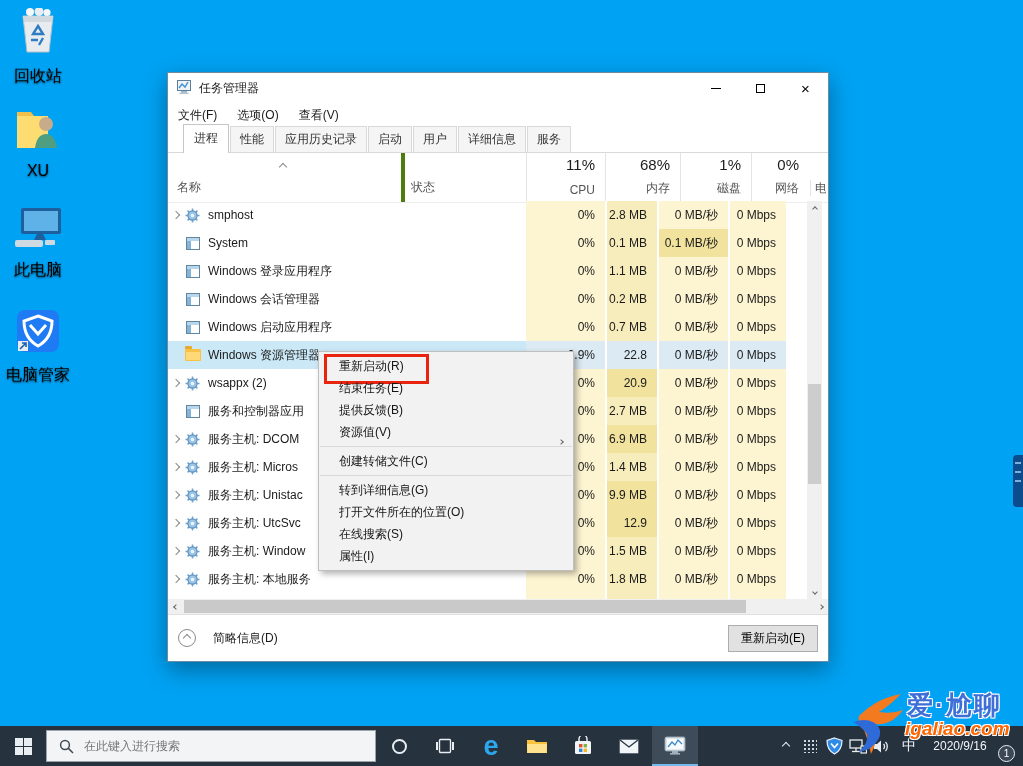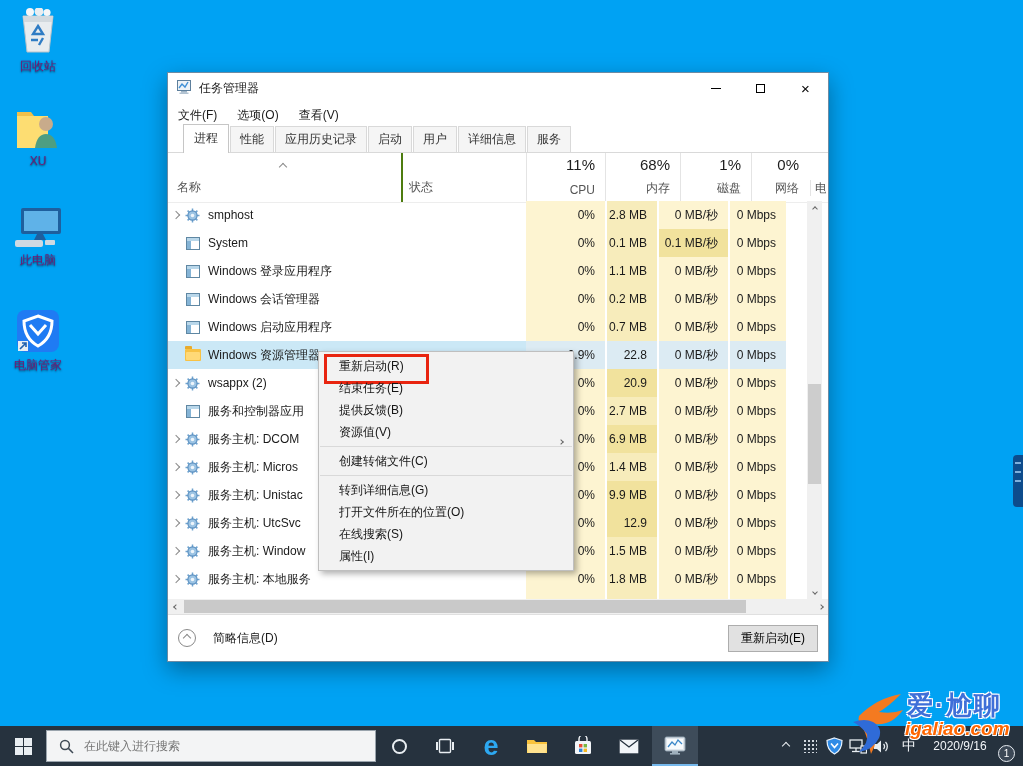--- a/index.html
+++ b/index.html
@@ -3,21 +3,21 @@
 <meta charset="utf-8">
 <style>
   * { margin:0; padding:0; box-sizing:border-box; }
   html,body { width:1023px; height:766px; overflow:hidden; }
   body { font-family:"Liberation Sans","DejaVu Sans",sans-serif; font-size:12px; color:#1a1a1a; }
   #screen { position:relative; width:1023px; height:766px; background:#00a2f3; overflow:hidden; }
 
   
   .desk-icon { position:absolute; left:0; width:76px; text-align:center; cursor:default; }
   .desk-icon .glyph { display:flex; justify-content:center; align-items:flex-end; height:48px; }
-  .desk-icon .lbl { margin-top:4px; color:#701a75; font-size:12px; text-shadow:0 1px 2px rgba(0,0,0,.65); }
+  .desk-icon .lbl { margin-top:12px; color:#000000; font-size:16px; text-shadow:0 1px 2px rgba(0,0,0,.65); }
 
   
   .tm-window { position:absolute; left:167px; top:72px; width:662px; height:590px;
     background:#fff; border:1px solid #6d8ba3; box-shadow:0 8px 22px rgba(0,0,0,.35); }
   .titlebar { height:30px; display:flex; align-items:center; padding-left:9px;justify-content:center; }
   .titlebar .ttl { margin-left:6px; font-size:12px; }
   .win-ctrls { margin-left:auto; display:flex; height:30px; }
   .win-btn { width:45px; height:30px; display:flex; align-items:center; justify-content:center; color:#000; }
   .glyph-min { width:10px; height:1px; background:#000; display:block; }
   .glyph-max { width:9px; height:9px; border:1px solid #000; display:block; }
@@ -28,21 +28,21 @@
   .tab { padding:4px 9px 5px; border:1px solid #d9d9d9; border-bottom:none; background:#f5f5f5;
          margin-right:1px; font-size:12px; color:#333; position:relative; }
   .tab.active { background:#fff; padding:5px 10px 6px; z-index:2; border-color:#c6c6c6; }
 
   
   .colheader { height:50px; display:flex; border-bottom:1px solid #ededed; position:relative; }
   .hc { position:relative; }
   .hc-name { width:233px; }
   .hc-name .sort { position:absolute; left:112px; top:6px; }
   .hc-name .cap { position:absolute; left:9px; bottom:6px; color:#555; }
-  .hc-status { width:125px; border-left:2px solid #4d7c0f; }
+  .hc-status { width:125px; border-left:4px solid #4d7c0f; }
   .hc-status .cap { position:absolute; left:6px; bottom:6px; color:#555; }
   .hc-val { border-left:1px solid #e4e4e4; display:flex; flex-direction:column;
             justify-content:space-between; align-items:flex-end; padding:3px 10px 5px; }
   .hc-val .pct { font-size:15px; color:#1d1d1d; }
   .hc-val .cap { font-size:12px; color:#555; }
   .hc-cpu { width:79px; } .hc-mem { width:75px; } .hc-disk { width:71px; } .hc-net { width:58px; }
   .hc-power { position:absolute; right:2px; bottom:6px; width:16px; overflow:hidden; color:#555;
               border-left:1px solid #e4e4e4; padding-left:4px; height:16px; }
   .chev { display:inline-block; width:6px; height:6px; border:solid #8a8a8a; border-width:0 1.5px 1.5px 0; }
   .chev.up { transform:rotate(-135deg); } .chev.right { transform:rotate(-45deg); }

